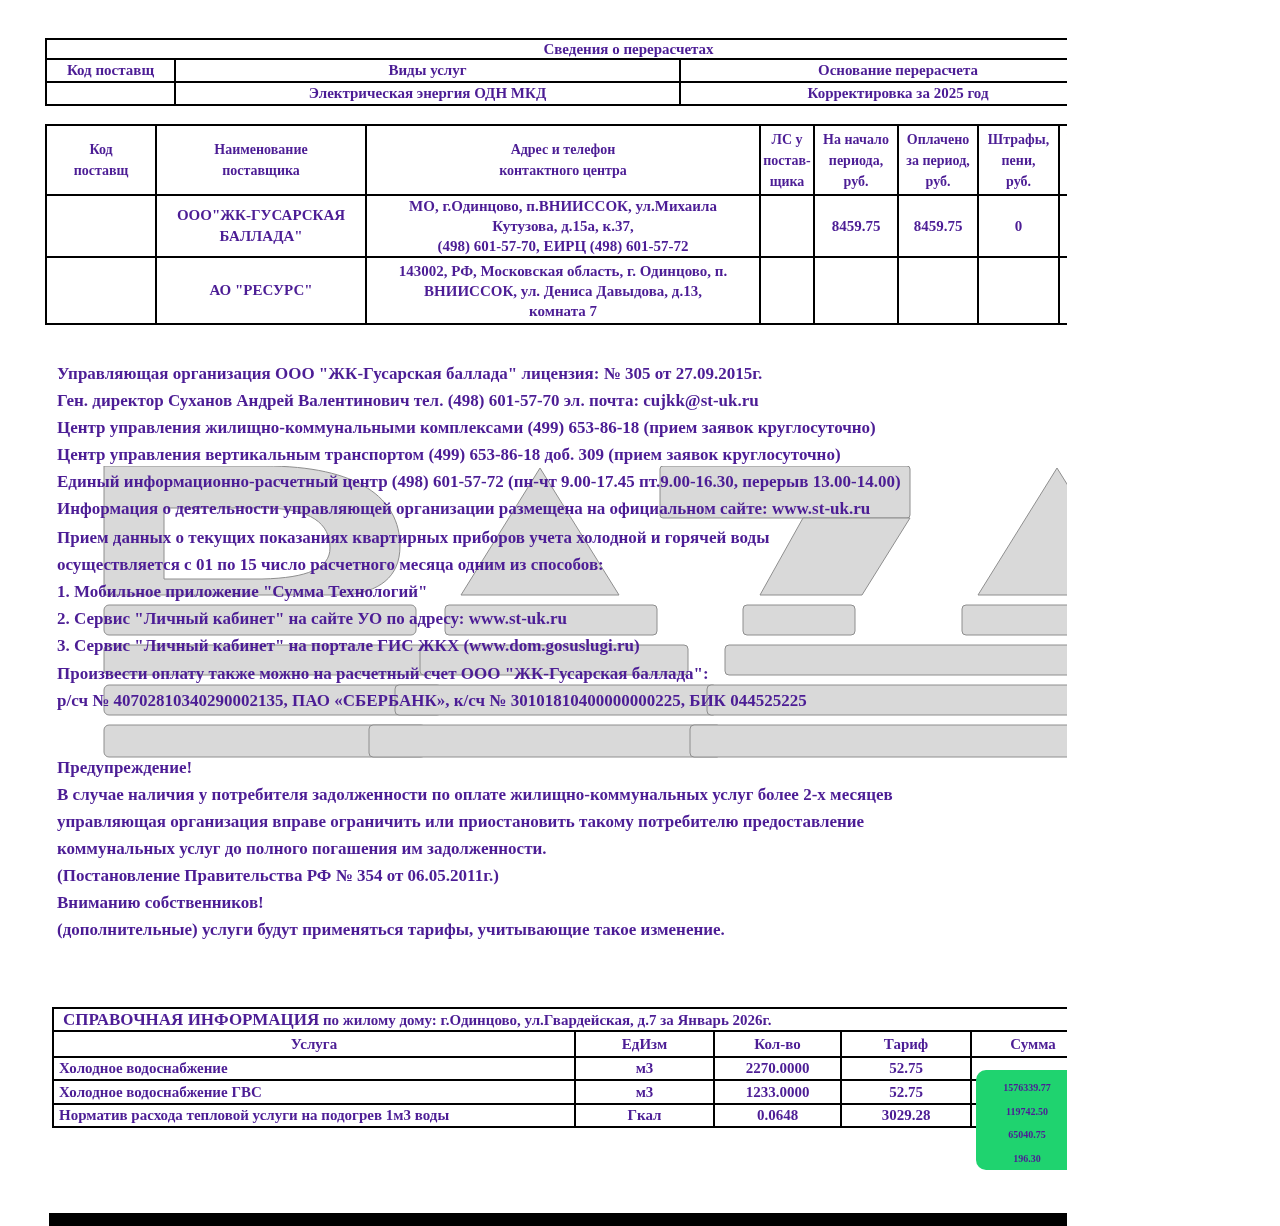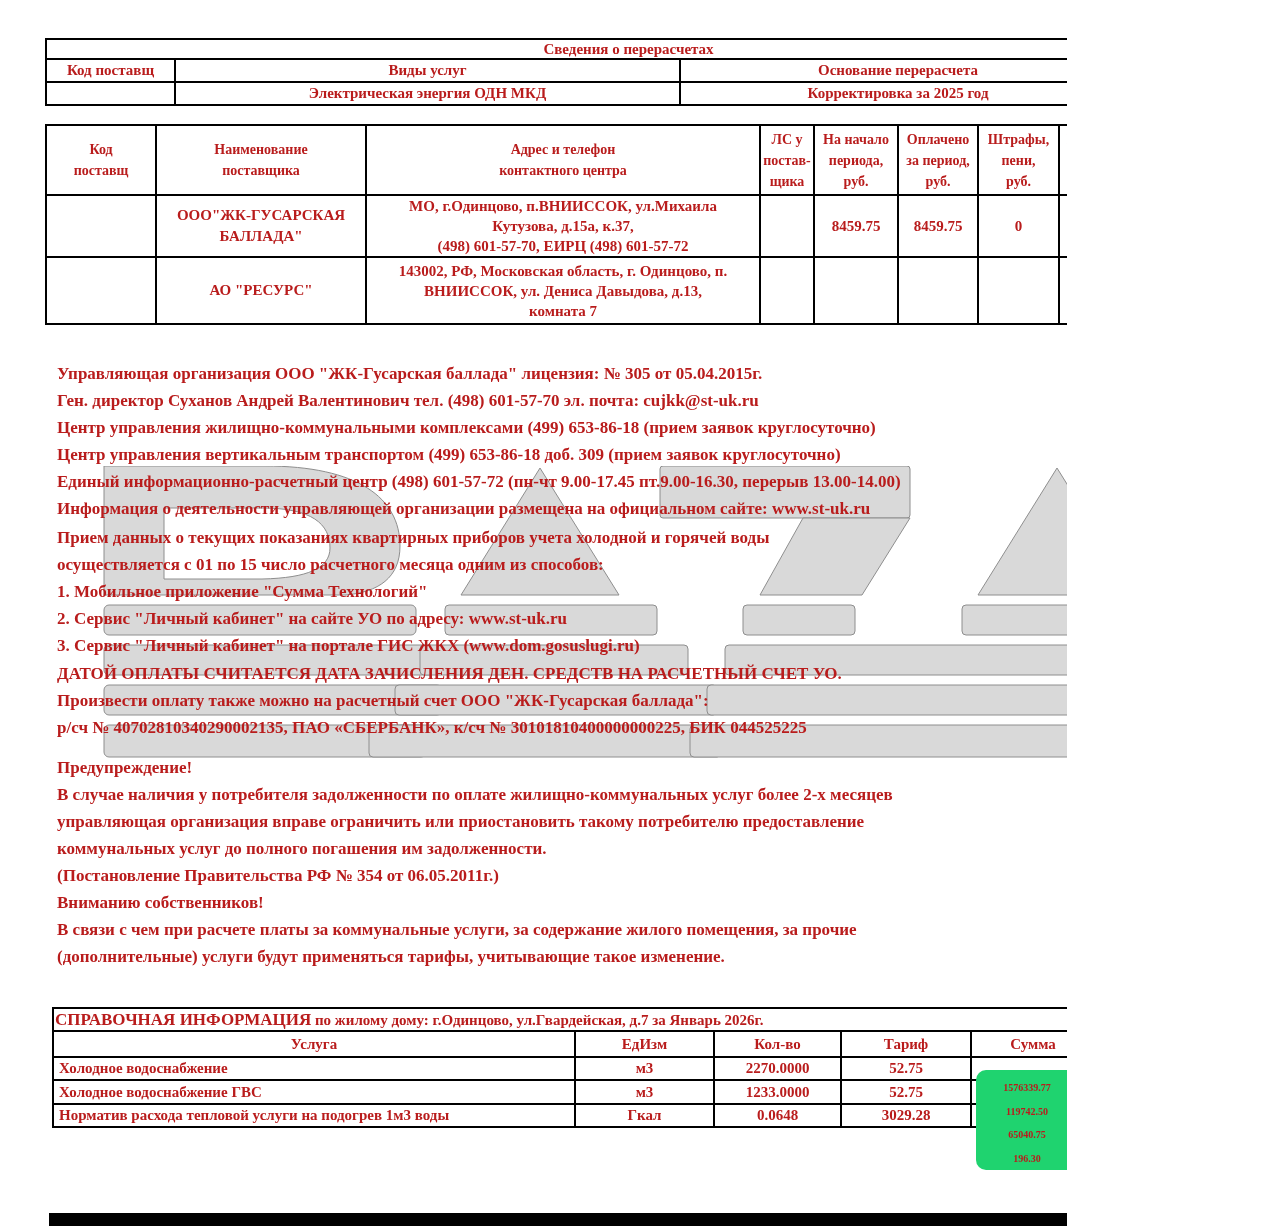--- a/index.html
+++ b/index.html
@@ -1,35 +1,35 @@
 <!DOCTYPE html>
 <html><head>
 <meta charset="utf-8">
 <style>
   html,body{margin:0;padding:0;background:#fff;}
   .page{position:relative;width:1067px;height:1226px;background:#ffffff;overflow:hidden;
-        font-family:"Liberation Serif",serif;font-weight:bold;color:#b91c1c;}
+        font-family:"Liberation Serif",serif;font-weight:bold;color:#4c1d95;}
   
   table.tbl{border-collapse:collapse;table-layout:fixed;position:absolute;background:transparent;}
   table.tbl td{border:2px solid #000;padding:0 2px;overflow:visible;vertical-align:middle;}
   td.ttl{text-align:center;font-size:15px;}
   td.hc{text-align:center;font-size:15px;}
   td.ac{text-align:center;}
   td.al{text-align:center;padding-left:8px;}
   .pre{white-space:pre-line;}
   
   #t1{left:45px;top:38px;width:1165px;font-size:15px;}
   
   #t2{left:45px;top:124px;width:1165px;font-size:15px;}
   #t2 td.hc{font-size:14px;line-height:21px;}
   #t2 td.addr{line-height:20px;text-align:center;}
   #t2 td.nm{text-align:center;line-height:21px;}
   
   #t3{left:52px;top:1007px;width:1158px;font-size:15px;}
-  #t3 td.t3ttl{text-align:left;padding-left:1px;white-space:nowrap;}
+  #t3 td.t3ttl{text-align:left;padding-left:9px;white-space:nowrap;}
   #t3 .tmain{font-size:17px;}
   #t3 .trest{font-size:15px;}
   #t3 td.svc{text-align:left;padding-left:5px;white-space:nowrap;}
   .ovf{display:inline-block;white-space:nowrap;margin-left:-10px;}
   
   .blk{position:absolute;left:57px;font-size:17px;line-height:27px;white-space:nowrap;}
   
   .hl{position:absolute;left:976px;top:1070px;width:102px;height:100px;background:#1fd36f;
       border-radius:10px;z-index:5;}
   .sumnum{position:absolute;left:976px;width:102px;text-align:center;font-size:10px;
@@ -164,53 +164,51 @@
       <td class="ac"></td>
       <td class="ac"></td>
       <td class="ac"></td>
       <td class="ac"></td>
       <td class="ac"></td>
     </tr>
   </tbody>
     </table>
 
   <div class="blk" style="top:360px">
-    <div>Управляющая организация ООО "ЖК-Гусарская баллада" лицензия: № 305 от 05.04.2015г.</div>
+    <div>Управляющая организация ООО "ЖК-Гусарская баллада" лицензия: № 305 от 27.09.2015г.</div>
     <div>Ген. директор Суханов Андрей Валентинович  тел. (498) 601-57-70 эл. почта: cujkk@st-uk.ru</div>
     <div>Центр управления жилищно-коммунальными комплексами (499) 653-86-18 (прием заявок круглосуточно)</div>
     <div>Центр управления вертикальным транспортом (499) 653-86-18 доб. 309  (прием заявок круглосуточно)</div>
     <div>Единый информационно-расчетный центр (498) 601-57-72 (пн-чт 9.00-17.45 пт.9.00-16.30, перерыв 13.00-14.00)</div>
     <div>Информация о деятельности управляющей организации размещена на официальном сайте:  www.st-uk.ru</div>
   </div>
 
   <div class="blk" style="top:524px">
     <div>Прием данных о текущих показаниях квартирных приборов учета холодной и горячей воды</div>
     <div> осуществляется с 01 по 15 число расчетного месяца одним из способов:</div>
     <div>1. Мобильное  приложение "Сумма Технологий"</div>
     <div>2. Сервис "Личный кабинет"  на сайте УО по адресу: www.st-uk.ru</div>
     <div>3. Сервис "Личный кабинет" на портале ГИС ЖКХ (www.dom.gosuslugi.ru)</div>
   </div>
 
   <div class="blk" style="top:660px">
-    <div>ДАТОЙ ОПЛАТЫ СЧИТАЕТСЯ ДАТА ЗАЧИСЛЕНИЯ ДЕН. СРЕДСТВ НА РАСЧЕТНЫЙ СЧЕТ УО.</div>
     <div>Произвести оплату также можно на расчетный счет ООО "ЖК-Гусарская баллада":</div>
     <div>р/сч № 40702810340290002135, ПАО «СБЕРБАНК», к/сч № 30101810400000000225, БИК 044525225</div>
   </div>
 
   <div class="blk" style="top:754px">
     <div>Предупреждение!</div>
     <div>В случае наличия у потребителя задолженности по оплате жилищно-коммунальных услуг более 2-х месяцев</div>
     <div>управляющая организация вправе ограничить или приостановить такому потребителю предоставление</div>
     <div>коммунальных услуг до полного погашения им задолженности.</div>
     <div>(Постановление Правительства РФ № 354 от 06.05.2011г.)</div>
   </div>
 
   <div class="blk" style="top:889px">
     <div>Вниманию собственников!</div>
-    <div>В связи с чем при расчете платы за коммунальные услуги, за содержание жилого помещения, за прочие</div>
     <div>(дополнительные) услуги будут применяться тарифы, учитывающие такое изменение.</div>
   </div>
 
   <table class="tbl" id="t3">
     <colgroup>
       <col style="width:522px">
         <col style="width:139px">
         <col style="width:127px">
       <col style="width:130px">
         <col style="width:124px">

